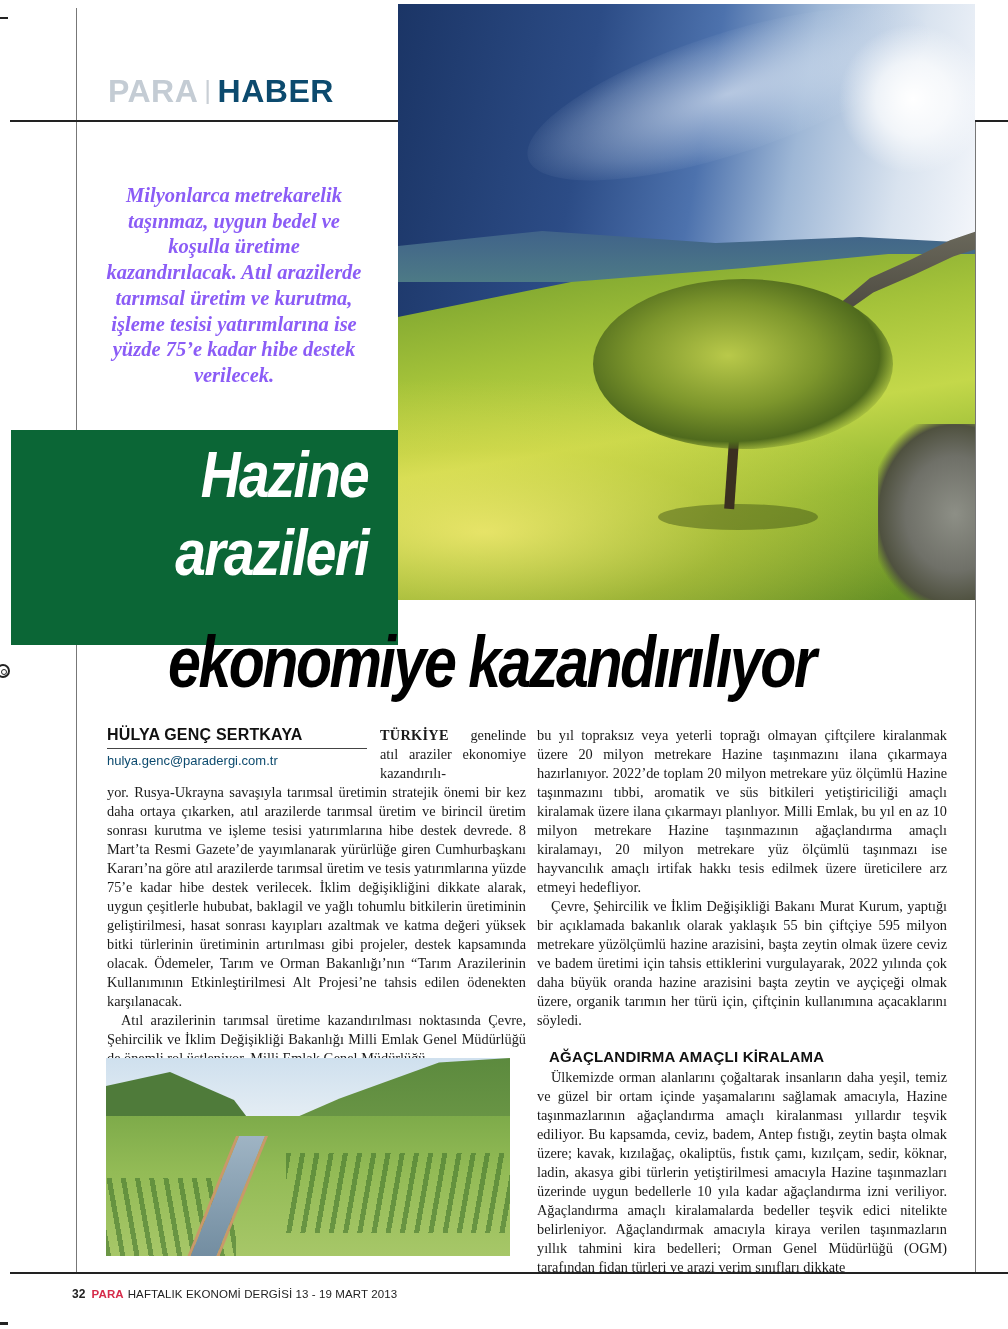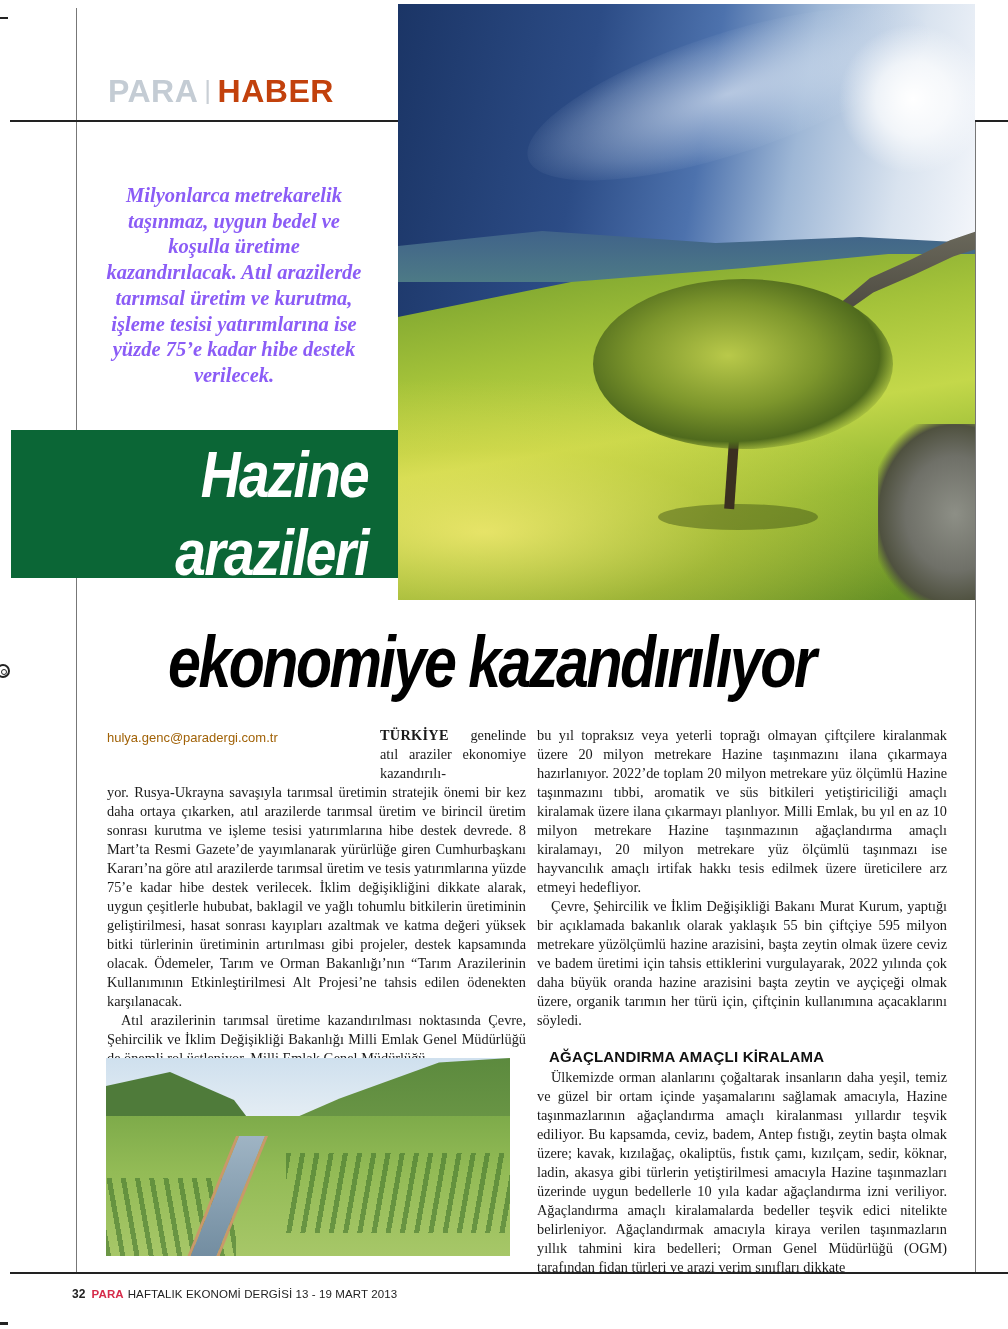--- a/index.html
+++ b/index.html
@@ -12,44 +12,44 @@
   .trim-top-r { left: 975px; top: 120px; width: 33px; height: 2px; background: #222; }
   .trim-bottom { left: 10px; top: 1272px; width: 998px; height: 2px; background: #222; }
   .mark-tl { left: 0; top: 17px; width: 8px; height: 2px; background: #222; }
   .mark-bl { left: 0; top: 1322px; width: 8px; height: 3px; background: #222; }
   .reg-mark { position: absolute; left: -4px; top: 664px; width: 14px; height: 14px; border: 2px solid #222; border-radius: 50%; box-sizing: border-box; }
   .reg-mark::after { content: ""; position: absolute; left: 3px; top: 3px; width: 4px; height: 4px; border: 1px solid #222; border-radius: 50%; }
 
   .section-label { position: absolute; left: 108px; top: 75px; font-family: "Liberation Sans", sans-serif; font-weight: bold; font-size: 32px; letter-spacing: 0.5px; line-height: 1; }
   .section-label .para { color: #c4ccd4; }
   .section-label .sep { color: #c9cfd5; font-weight: normal; margin: 0 6px; font-size: 26px; vertical-align: 3px; }
-  .section-label .haber { color: #c2410c; }
+  .section-label .haber { color: #0c4a6e; }
 
   .lead { position: absolute; left: 102px; top: 183px; width: 264px; text-align: center; font-family: "Liberation Serif", serif; font-style: italic; font-weight: bold; font-size: 20.5px; line-height: 25.7px; color: #8b5cf6; }
 
   .hero { position: absolute; left: 398px; top: 4px; width: 577px; height: 596px; overflow: hidden; }
   .hero .sky { position: absolute; inset: 0; background: linear-gradient(100deg, #1b3566 0%, #2c4c86 30%, #4d72ad 48%, #9eb7d6 62%, #d9e3ef 78%, #f2f5fa 90%); }
   .hero .cloud1 { position: absolute; left: 120px; top: 30px; width: 420px; height: 120px; border-radius: 50%; background: radial-gradient(ellipse at center, rgba(230,238,248,0.65) 0%, rgba(200,215,235,0.25) 55%, rgba(200,215,235,0) 75%); transform: rotate(-18deg); }
   .hero .sun { position: absolute; left: 440px; top: 20px; width: 150px; height: 150px; border-radius: 50%; background: radial-gradient(circle, #ffffff 0%, rgba(255,255,255,0.7) 35%, rgba(255,255,255,0) 70%); }
   .hero .hills-far { position: absolute; left: 0; top: 218px; width: 100%; height: 60px; background: linear-gradient(180deg, #3e5f8a 0%, #4d7a86 100%); clip-path: polygon(0 40%, 25% 15%, 55% 35%, 80% 25%, 100% 35%, 100% 100%, 0 100%); }
   .hero .land { position: absolute; left: 0; top: 250px; width: 100%; height: 350px; background: linear-gradient(170deg, #6f9a2c 0%, #a5c33a 30%, #c4d84a 50%, #8fb532 70%, #5f8a23 100%); clip-path: polygon(0 18%, 30% 8%, 60% 4%, 85% 0, 100% 0, 100% 100%, 0 100%); }
   .hero .sunglow { position: absolute; left: 0; top: 360px; width: 100%; height: 240px; background: radial-gradient(ellipse at 15% 70%, rgba(255,240,120,0.75) 0%, rgba(230,220,80,0.35) 35%, rgba(200,210,60,0) 65%); }
   .hero .wall { position: absolute; left: 440px; top: 220px; width: 160px; height: 90px; background: linear-gradient(180deg, #6c6a5d, #4d4a40); clip-path: polygon(0 90%, 20% 60%, 45% 40%, 70% 18%, 100% 0, 100% 20%, 72% 36%, 48% 56%, 22% 76%, 3% 100%); }
   .hero .rocks { position: absolute; left: 480px; top: 420px; width: 110px; height: 180px; background: radial-gradient(ellipse at 70% 50%, #8d8f86 0%, #6f7068 45%, #4f513f 70%, rgba(79,81,63,0) 80%); }
   .hero .trunk { position: absolute; left: 330px; top: 395px; width: 10px; height: 110px; background: #3b3020; transform: rotate(4deg); }
   .hero .canopy { position: absolute; left: 195px; top: 275px; width: 300px; height: 170px; border-radius: 50%; background: radial-gradient(ellipse at 45% 45%, #b9c94a 0%, #7d962c 40%, #4f6a1d 65%, rgba(79,106,29,0) 75%); }
   .hero .shadow { position: absolute; left: 260px; top: 500px; width: 160px; height: 26px; border-radius: 50%; background: rgba(60,80,20,0.45); }
 
-  .title-box { position: absolute; left: 11px; top: 430px; width: 387px; height: 148px; background: #0b6636; }
+  .title-box { position: absolute; left: 11px; top: 430px; width: 387px; height: 215px; background: #0b6636; }
   .title-green { position: absolute; right: 30px; top: 6px; text-align: right; font-family: "Liberation Sans", sans-serif; font-weight: bold; font-style: italic; color: #ffffff; font-size: 64px; line-height: 78px; letter-spacing: -2px; transform: scaleX(0.86); transform-origin: right center; }
   .title-main { position: absolute; left: 168px; top: 620px; font-family: "Liberation Sans", sans-serif; font-weight: bold; font-style: italic; font-size: 72px; letter-spacing: -3px; color: #000; line-height: 84px; transform: scaleX(0.82); transform-origin: left center; white-space: nowrap; }
 
   .byline { position: absolute; left: 107px; top: 726px; width: 260px; }
   .byline .author { font-family: "Liberation Sans", sans-serif; font-weight: bold; font-size: 16px; color: #111; padding-bottom: 4px; border-bottom: 1.5px solid #444; letter-spacing: 0.2px; }
-  .byline .email { font-family: "Liberation Sans", sans-serif; font-size: 13px; color: #a16207; margin-top: 4px; }
+  .byline .email { font-family: "Liberation Sans", sans-serif; font-size: 13px; color: #0c4a6e; margin-top: 4px; }
 
   .body-text { font-family: "Liberation Serif", serif; font-size: 14.3px; line-height: 19px; color: #1a1a1a; text-align: justify; hyphens: manual; }
   .col-intro { position: absolute; left: 380px; top: 726px; width: 146px; }
   .col-intro .kicker { font-weight: bold; letter-spacing: 0.3px; }
   .col-left { position: absolute; left: 107px; top: 783px; width: 419px; }
   .col-right { position: absolute; left: 537px; top: 726px; width: 410px; }
   .body-text p { margin: 0; font-family: Liberation Serif, serif; }
   .body-text p.indent { text-indent: 14px; }
   .subhead { font-family: "Liberation Sans", sans-serif; font-weight: bold; font-size: 15px; color: #111; margin: 17px 0 2px 12px; letter-spacing: 0.2px; }
 
@@ -101,20 +101,21 @@
 <div class="title-box">
   <div class="title-green">
     <div>Hazine</div>
     <div>arazileri</div>
   </div>
 </div>
 
 <div class="title-main">ekonomiye kazandırılıyor</div>
 
 <div class="byline">
+  <div class="author">HÜLYA GENÇ SERTKAYA</div>
   <div class="email">hulya.genc@paradergi.com.tr</div>
 </div>
 
 <div class="col-intro body-text">
   <p><span class="kicker">TÜRKİYE</span><span> genelinde atıl araziler ekonomiye kazandırılı-</span></p>
 </div>
 
 <div class="col-left body-text">
   <p>yor. Rusya-Ukrayna savaşıyla tarımsal üretimin stratejik önemi bir kez daha ortaya çıkarken, atıl arazilerde tarımsal üretim ve birincil üretim sonrası kurutma ve işleme tesisi yatırımlarına hibe destek devrede. 8 Mart’ta Resmi Gazete’de yayımlanarak yürürlüğe giren Cumhurbaşkanı Kararı’na göre atıl arazilerde tarımsal üretim ve tesis yatırımlarına yüzde 75’e kadar hibe destek verilecek. İklim değişikliğini dikkate alarak, uygun çeşitlerle hububat, baklagil ve yağlı tohumlu bitkilerin üretiminin geliştirilmesi, hasat sonrası kayıpları azaltmak ve katma değeri yüksek bitki türlerinin üretiminin artırılması gibi projeler, destek kapsamında olacak. Ödemeler, Tarım ve Orman Bakanlığı’nın “Tarım Arazilerinin Kullanımının Etkinleştirilmesi Alt Projesi’ne tahsis edilen ödenekten karşılanacak.</p>
   <p class="indent">Atıl arazilerinin tarımsal üretime kazandırılması noktasında Çevre, Şehircilik ve İklim Değişikliği Bakanlığı Milli Emlak Genel Müdürlüğü de önemli rol üstleniyor. Milli Emlak Genel Müdürlüğü,</p>

